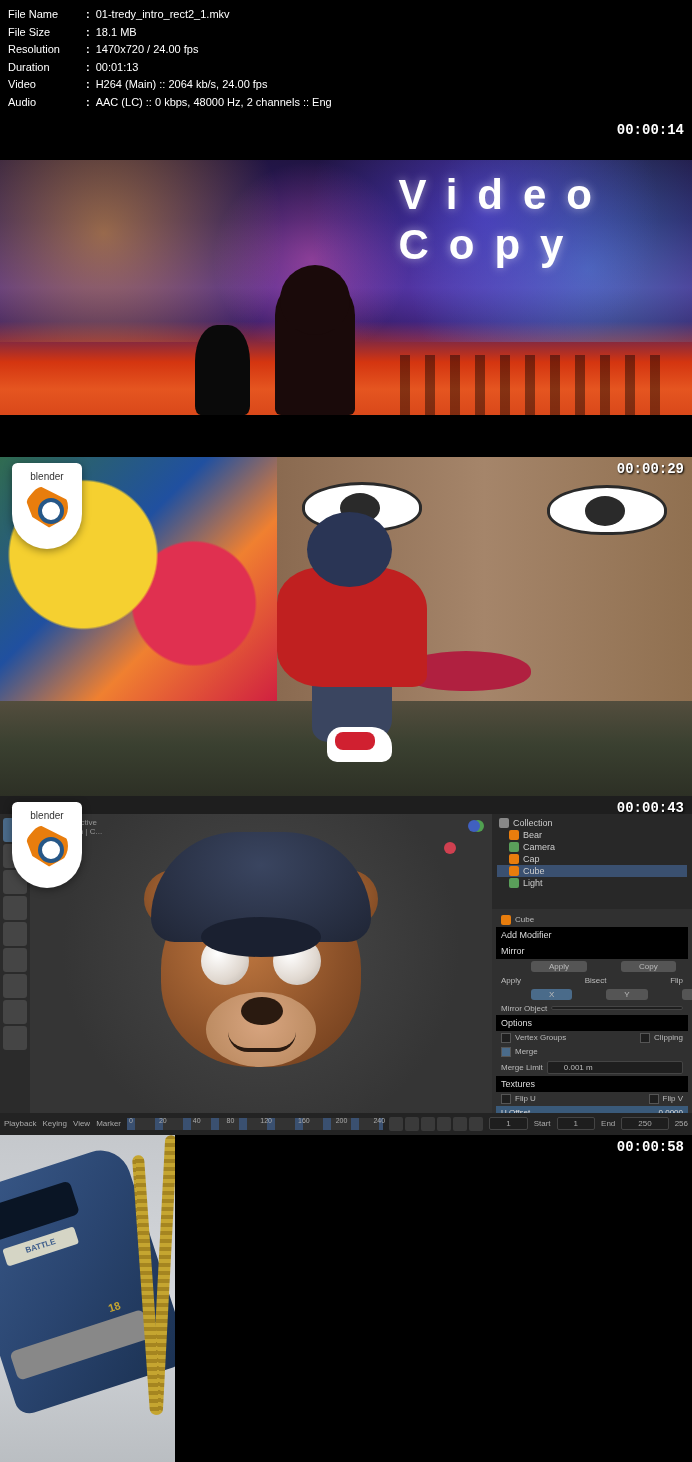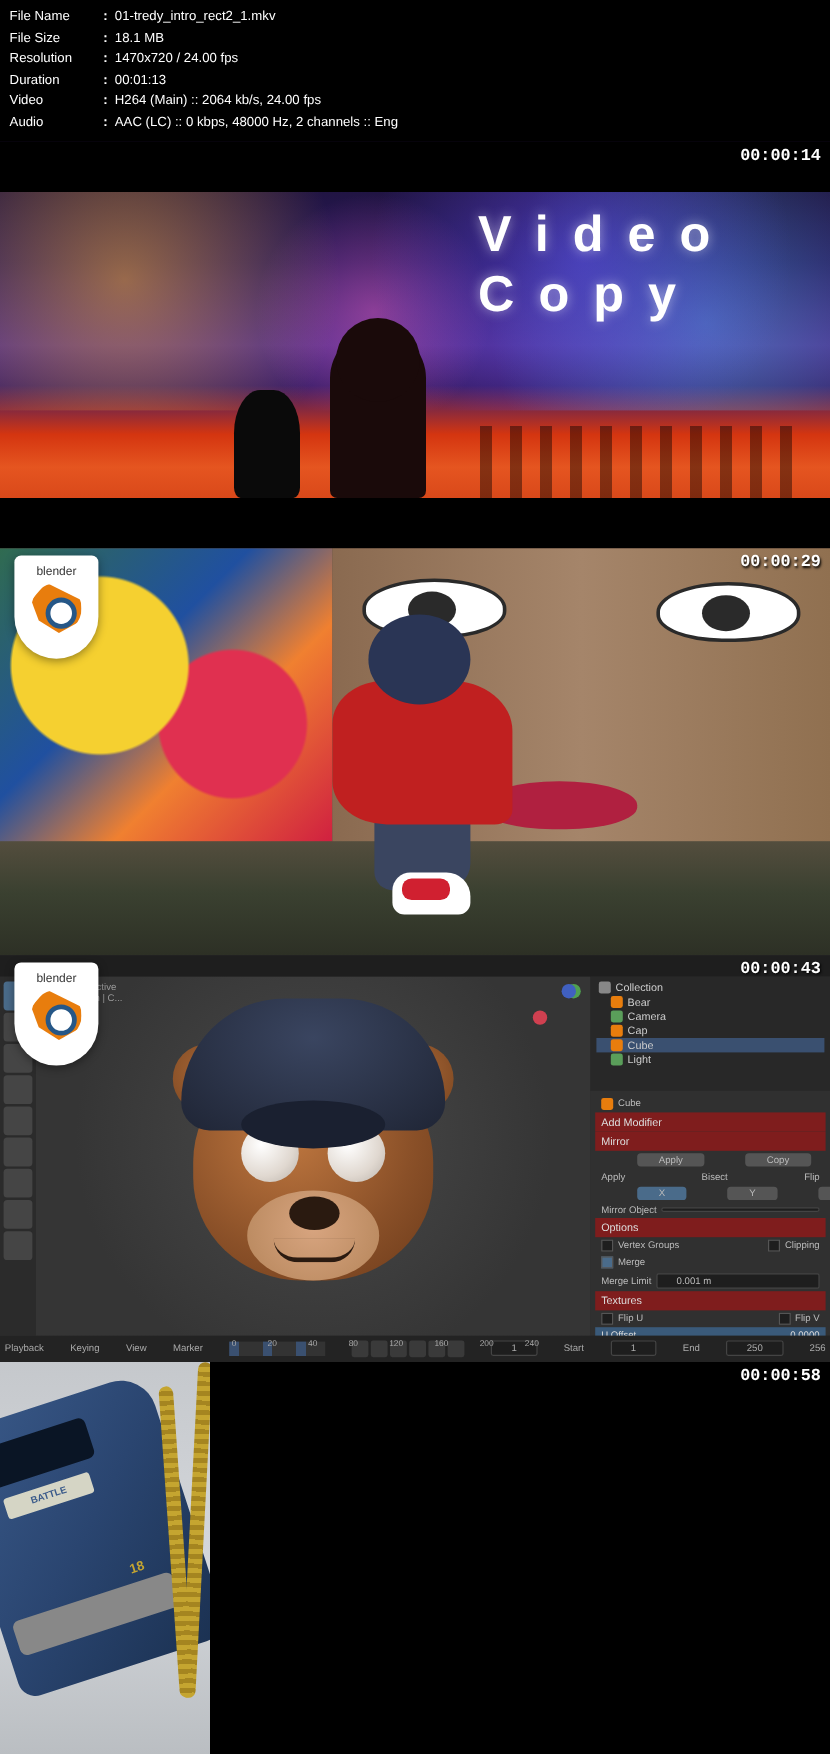--- a/index.html
+++ b/index.html
@@ -298,42 +298,42 @@
 .outl-ic { width: 10px; height: 10px; background: #888; border-radius: 2px; }
 .outl-ic.org { background: #e87d0d; }
 .outl-ic.grn { background: #5a9e5a; }
 .f3-props {
   position: absolute; top: 95px; left: 0; right: 0; bottom: 0;
   background: #303030;
   font-size: 9px;
   color: #bbb;
   padding: 4px;
 }
-.prop-title { background: #7f1d1d; padding: 3px 5px; font-size: 9px; color: #ddd; }
+.prop-title { background: #000000; padding: 3px 5px; font-size: 9px; color: #ddd; }
 .prop-title.blue { background: #3a5a7a; }
 .prop-row { display: flex; gap: 4px; padding: 2px 5px; align-items: center; font-size: 8px; }
 .prop-field { background: #1e1e1e; border: 1px solid #444; padding: 1px 16px; border-radius: 2px; flex: 1; font-size: 8px; }
 .prop-btn { background: #555; padding: 1px 18px; border-radius: 3px; font-size: 8px; margin-left: 30px; }
 .prop-chk { width: 10px; height: 10px; background: #1e1e1e; border: 1px solid #555; }
 .f3-viz-gizmo {
   position: absolute;
   top: 6px; right: 6px;
   width: 42px; height: 42px;
 }
 .giz-ax { position: absolute; width: 12px; height: 12px; border-radius: 50%; font-size: 7px; text-align: center; line-height: 12px; }
 .giz-x { background: #d04050; top: 22px; left: 0; }
 .giz-y { background: #50a050; top: 0; left: 28px; }
 .giz-z { background: #4060c0; top: 28; left: 24px; }
 .f3-timeline {
   position: absolute; bottom: 0; left: 0; right: 0; height: 22px;
   background: #232323;
   display: flex; align-items: center;
   font-size: 8px; color: #aaa;
   padding: 0 4px;
-  gap: 22px;
+  gap: 6px;
 }
 .tl-ruler {
   flex: 1; height: 12px;
   background: repeating-linear-gradient(90deg, #3a5070 0 8px, #333 8px 9px, #333 9px 28px);
   position: relative;
 }
 .tl-nums { display: flex; gap: 26px; font-size: 7px; position: absolute; top: -1px; left: 2px; }
 .tl-ctrl { display: flex; gap: 2px; }
 .tl-btn { width: 14px; height: 14px; background: #3a3a3a; border-radius: 2px; }
 .f3-viewport-label {

